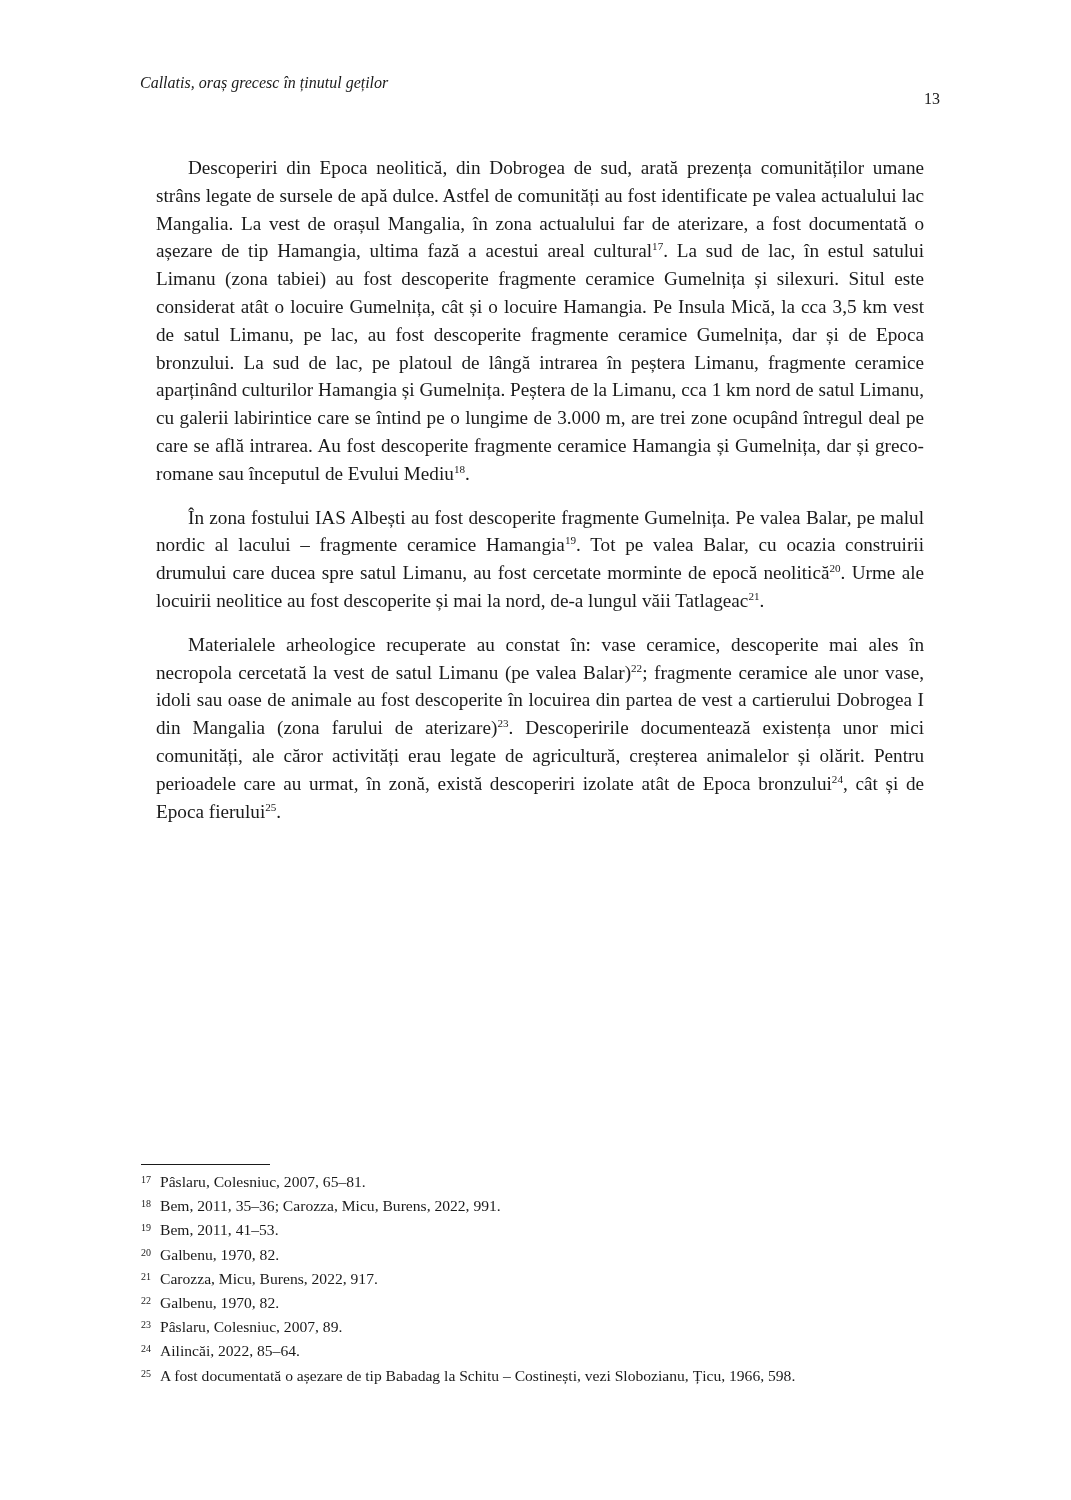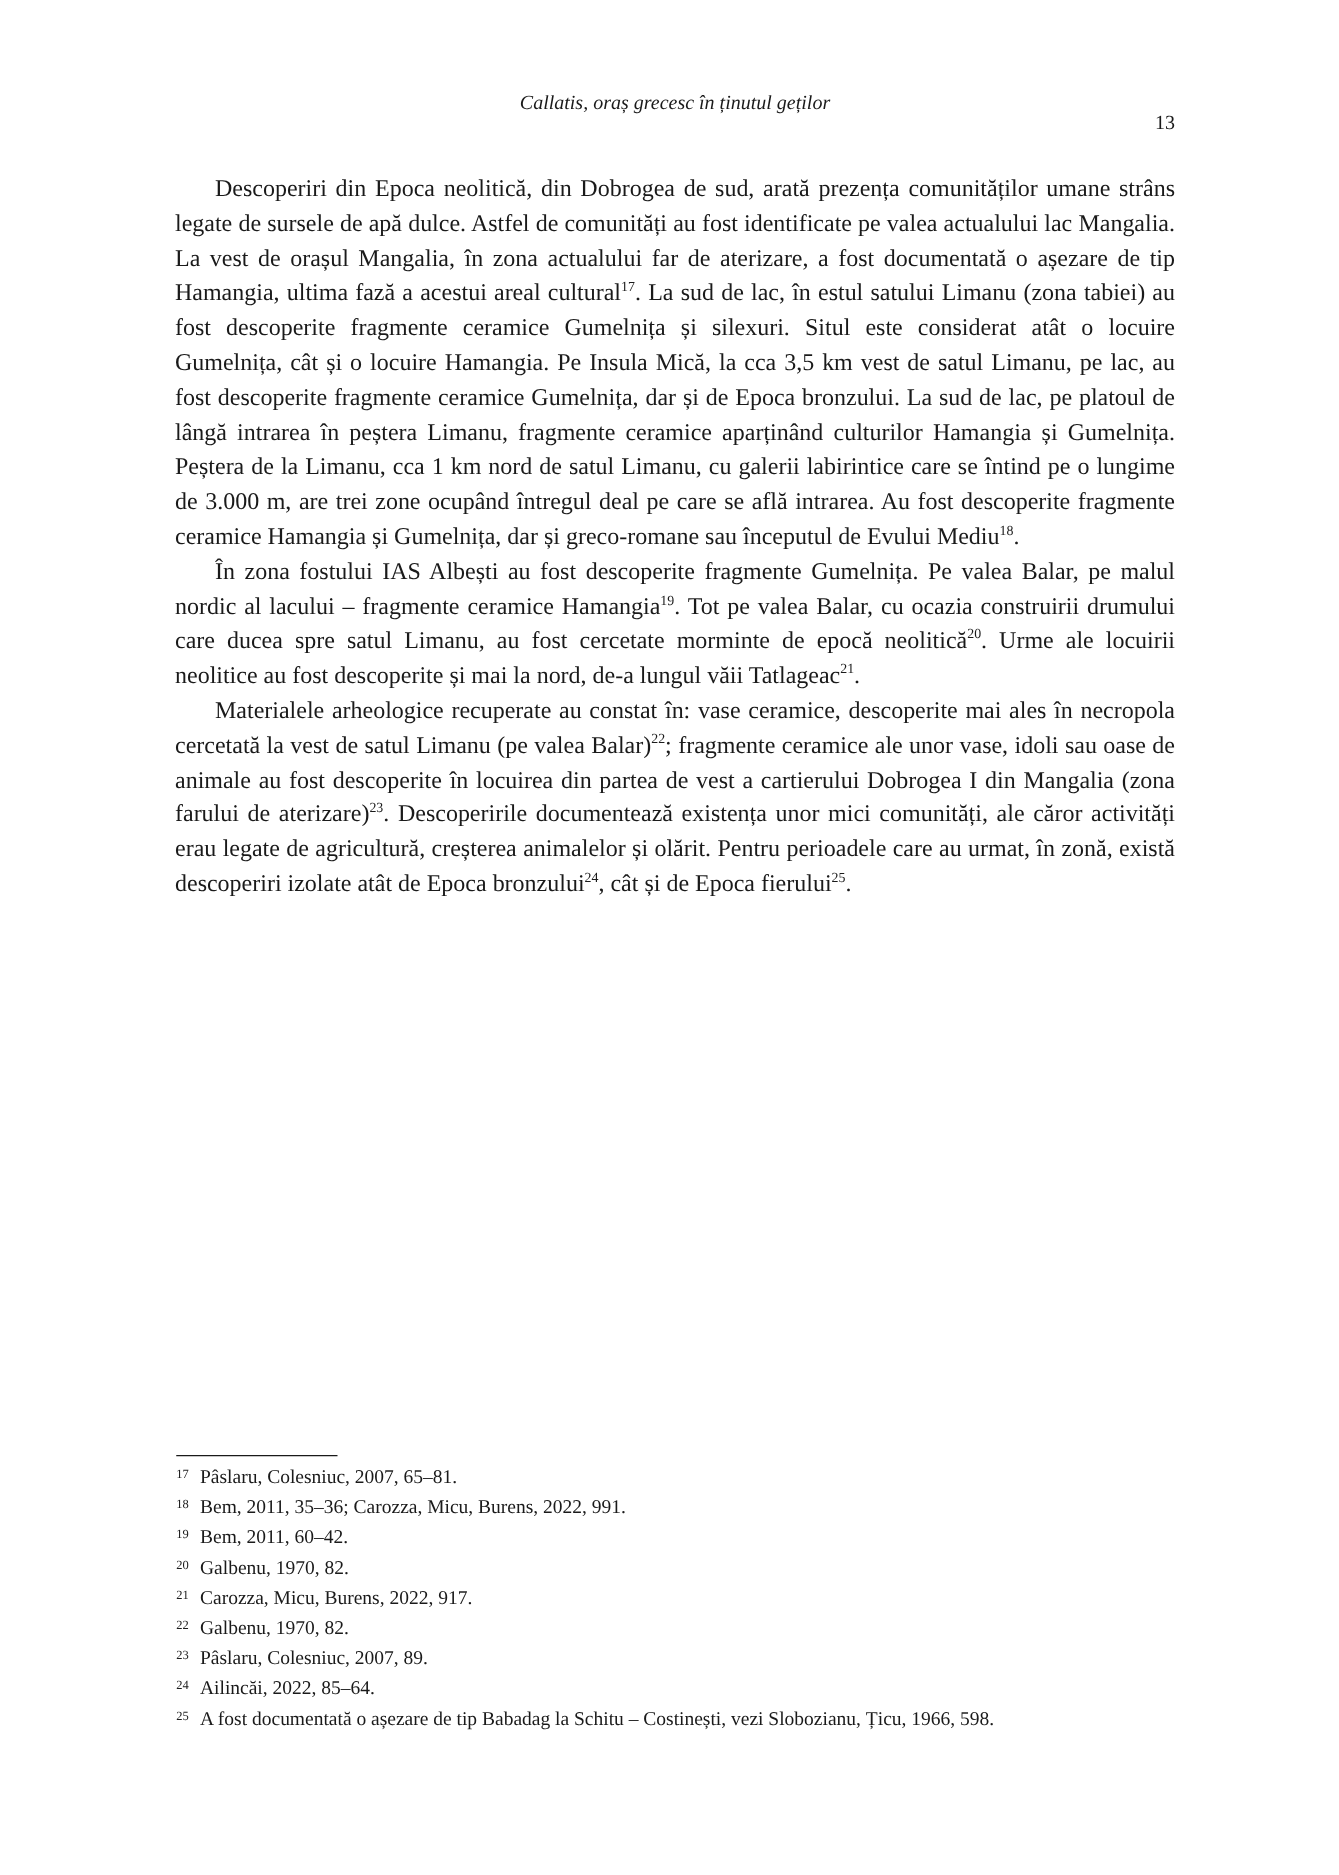--- a/index.html
+++ b/index.html
@@ -1,22 +1,22 @@
 <!DOCTYPE html>
 <html><head>
   <meta charset="utf-8">
   <style>
     html, body { margin: 0; padding: 0; background: #ffffff; }
     body { width: 1071px; height: 1500px; position: relative; overflow: hidden;
       font-family: "Liberation Serif", "DejaVu Serif", serif; color: #1a1a1a; }
     .running-head { position: absolute; top: 72px; left: 140px; width: 800px; height: 24px; }
-    .running-title { position: absolute; left: 0; right: 0; text-align: center; font-style: italic; font-size: 16px; line-height: 22px; }
+    .running-title { position: absolute; left: 0; right: 0; text-align: left; font-style: italic; font-size: 16px; line-height: 22px; }
     .page-number { position: absolute; right: 0; top: 16px; font-size: 16px; line-height: 22px; }
     .body-text { position: absolute; top: 138px; left: 140px; width: 800px; font-size: 19.2px; line-height: 27.8px; text-align: justify; }
-    .body-text p { margin: 0; text-indent: 32px; }
+    .body-text p { margin: 16px; text-indent: 32px; }
     sup { font-size: 0.58em; line-height: 0; vertical-align: 0.65em; }
     .fn-rule { position: absolute; top: 1164px; left: 141px; width: 129px; height: 0; border-top: 1px solid #1a1a1a; }
     .footnotes { position: absolute; top: 1170px; left: 141px; width: 800px; font-size: 15.6px; line-height: 24.2px; }
     .fn { display: flex; }
     .fn-num { width: 19px; font-size: 10px; line-height: 20px; flex: none; }
     .fn-text { flex: 1; }
   </style>
 </head>
 <body>
 
@@ -37,21 +37,21 @@
   <div class="fn">
       <span class="fn-num">17</span>
       <span class="fn-text">Pâslaru, Colesniuc, 2007, 65–81.</span>
     </div>
   <div class="fn">
       <span class="fn-num">18</span>
       <span class="fn-text">Bem, 2011, 35–36; Carozza, Micu, Burens, 2022, 991.</span>
     </div>
   <div class="fn">
       <span class="fn-num">19</span>
-      <span class="fn-text">Bem, 2011, 60–42.</span>
+      <span class="fn-text">Bem, 2011, 41–53.</span>
     </div>
   <div class="fn">
       <span class="fn-num">20</span>
       <span class="fn-text">Galbenu, 1970, 82.</span>
     </div>
   <div class="fn">
       <span class="fn-num">21</span>
       <span class="fn-text">Carozza, Micu, Burens, 2022, 917.</span>
     </div>
   <div class="fn">

